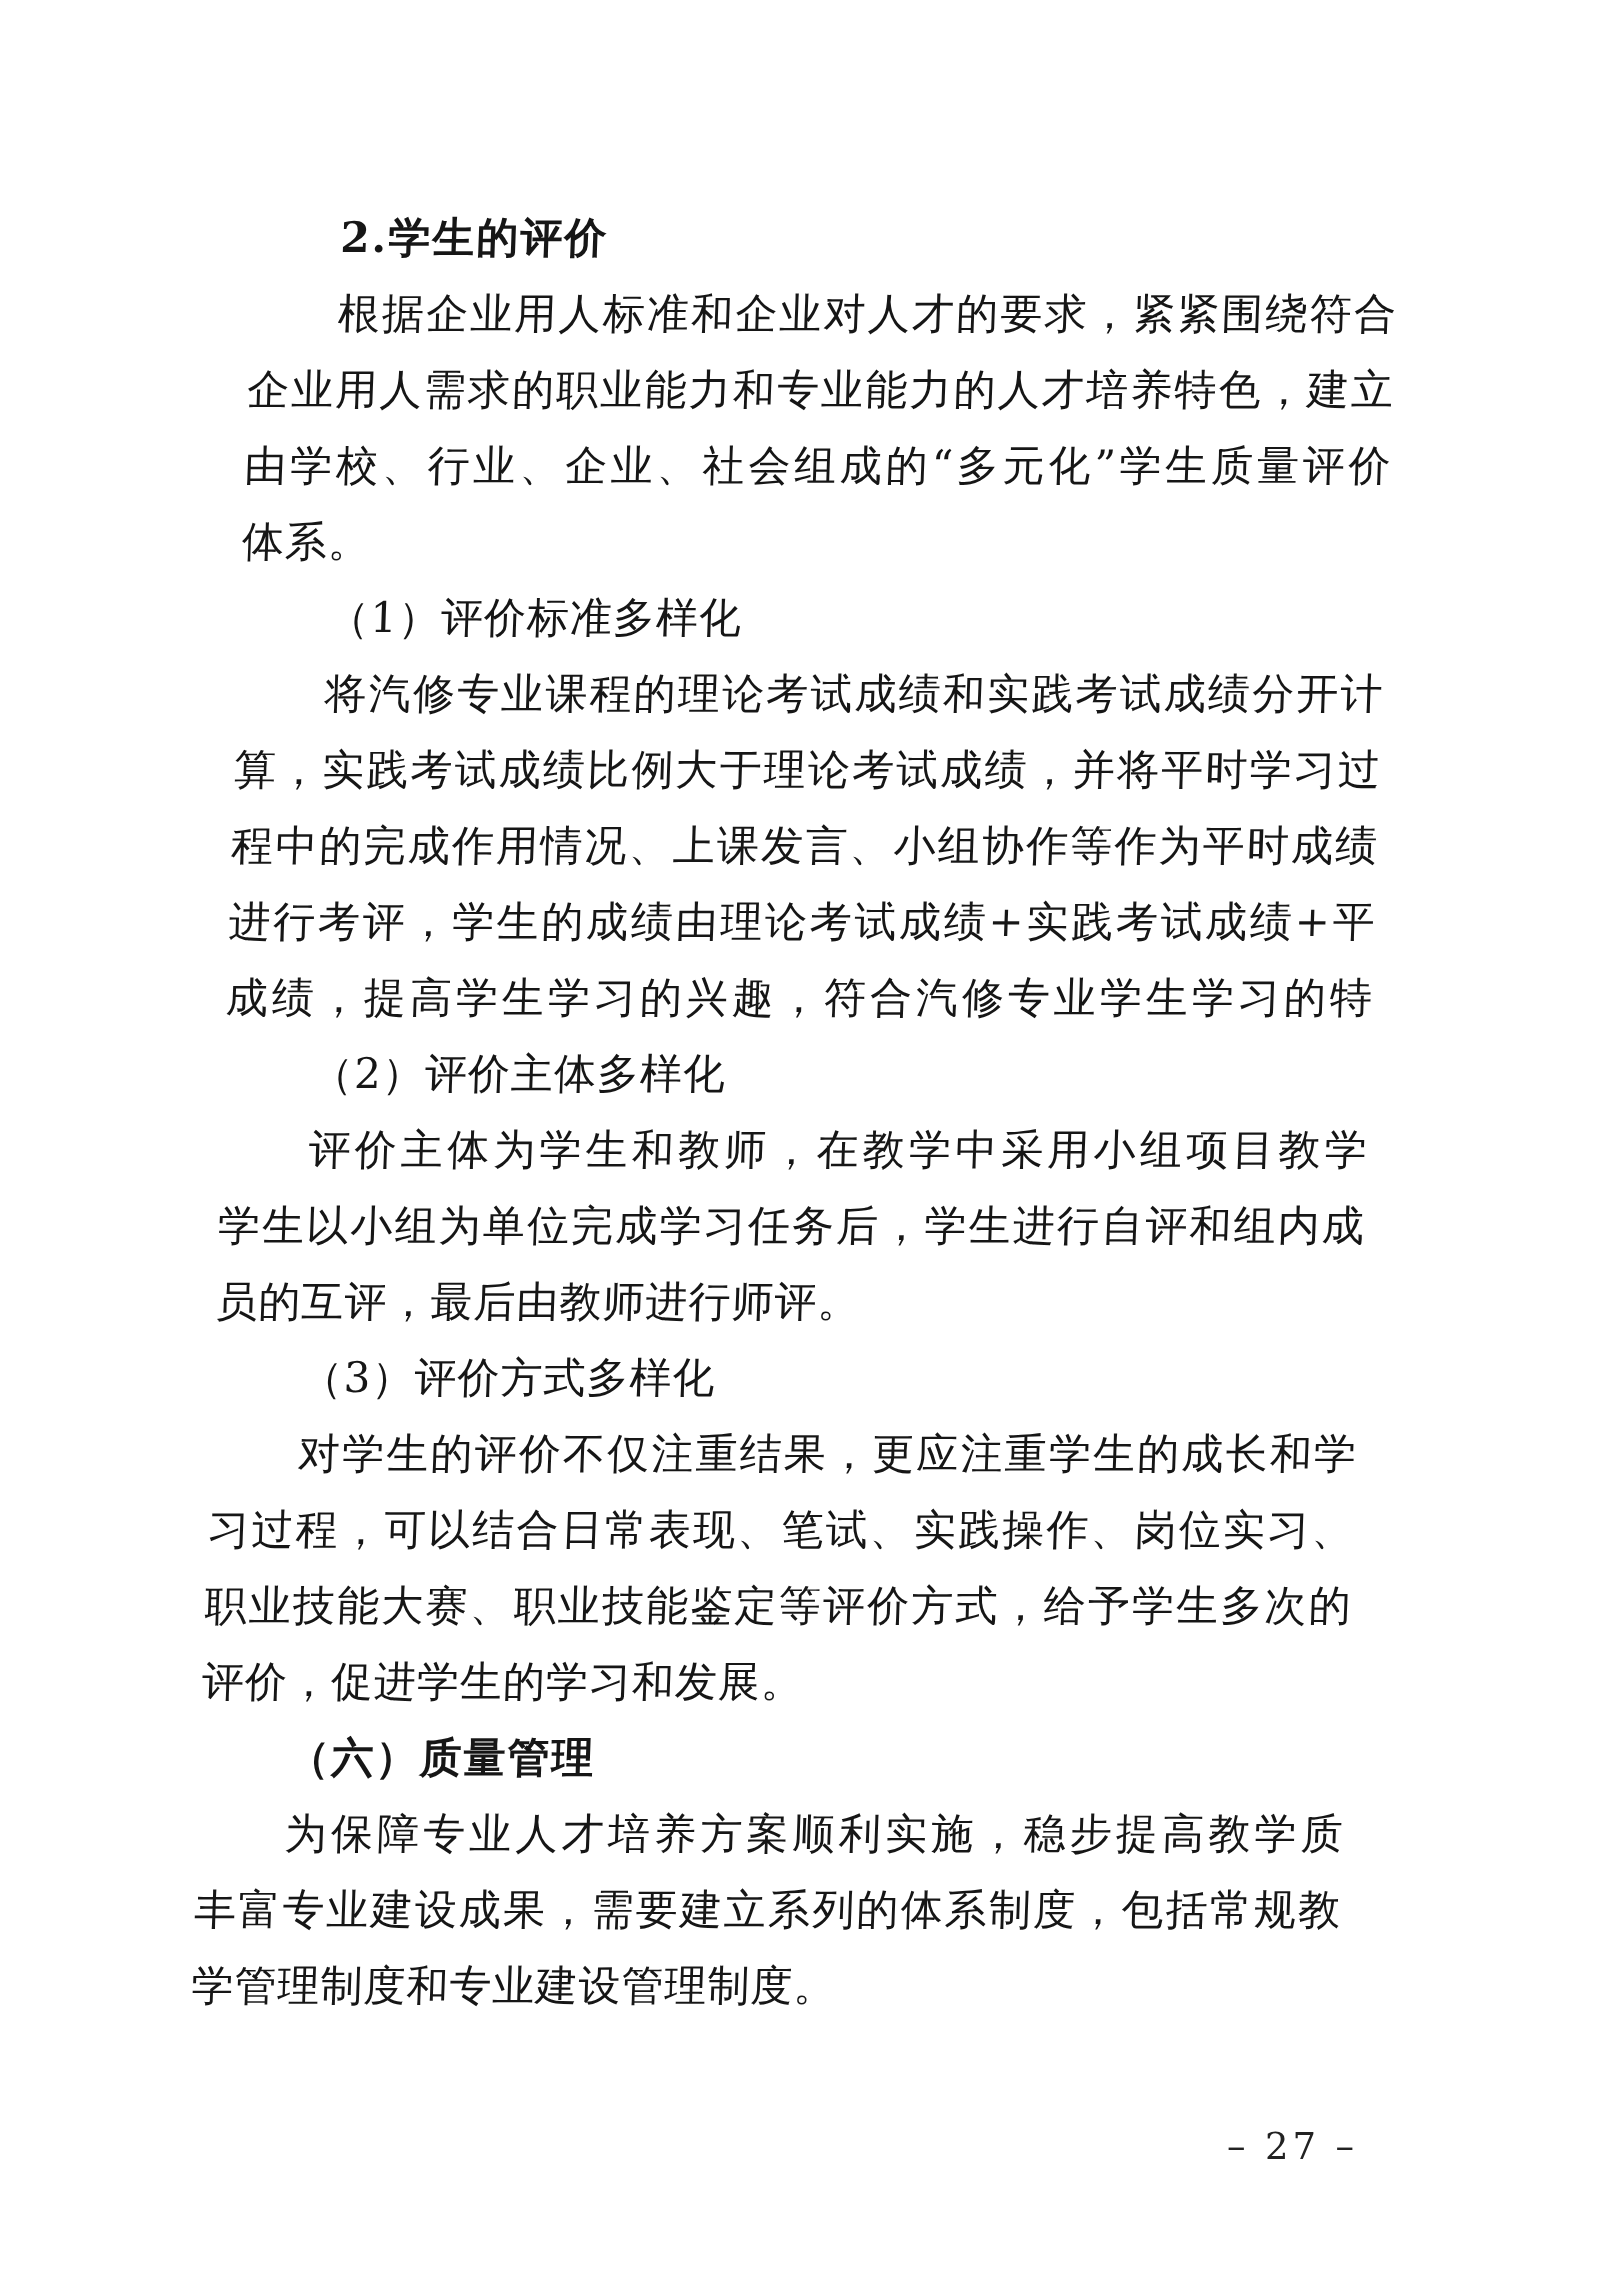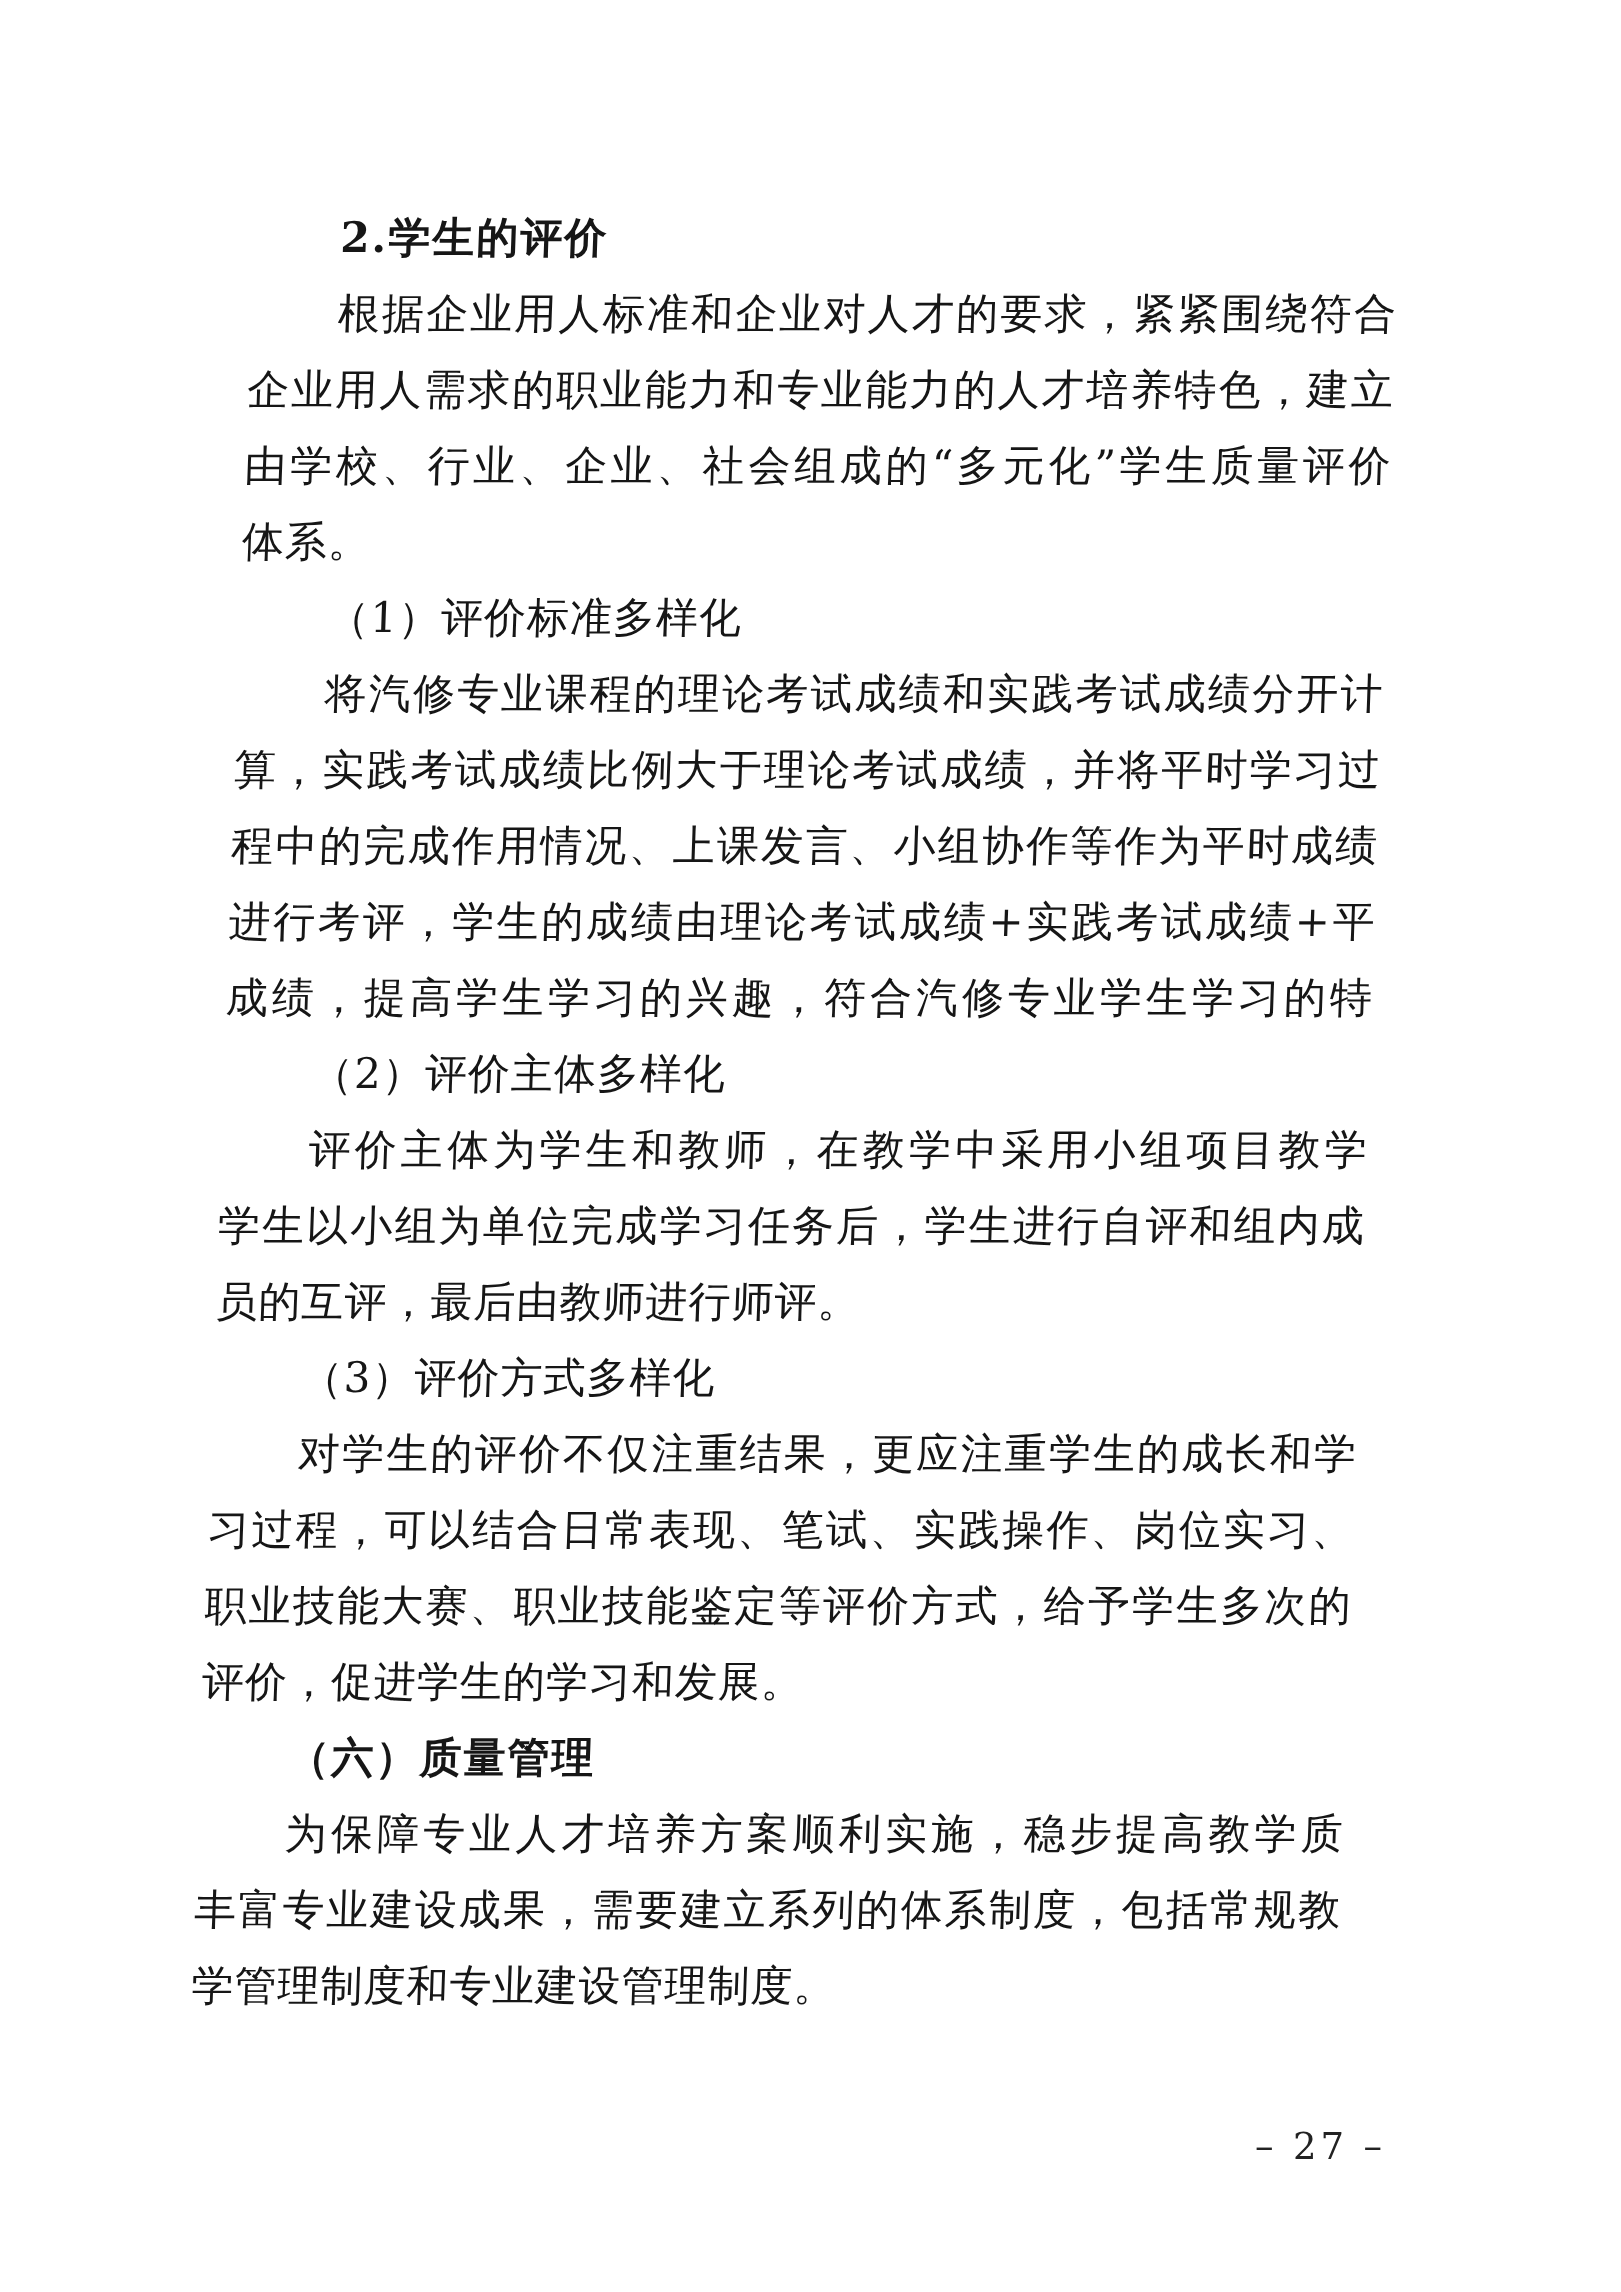--- a/index.html
+++ b/index.html
@@ -40,21 +40,21 @@
   }
   .line.indent {
     text-indent: 88px;
   }
   .line.bold {
     font-weight: bold;
     letter-spacing: 2px;
   }
   .pagenum {
     position: absolute;
-    left: 1255px;
+    left: 1227px;
     top: 2125px;
     font-size: 37px;
     letter-spacing: 3.9px;
     color: #222222;
     font-family: "DejaVu Serif", "Liberation Serif", serif;
   }
 </style>
 </head>
 <body>
 

